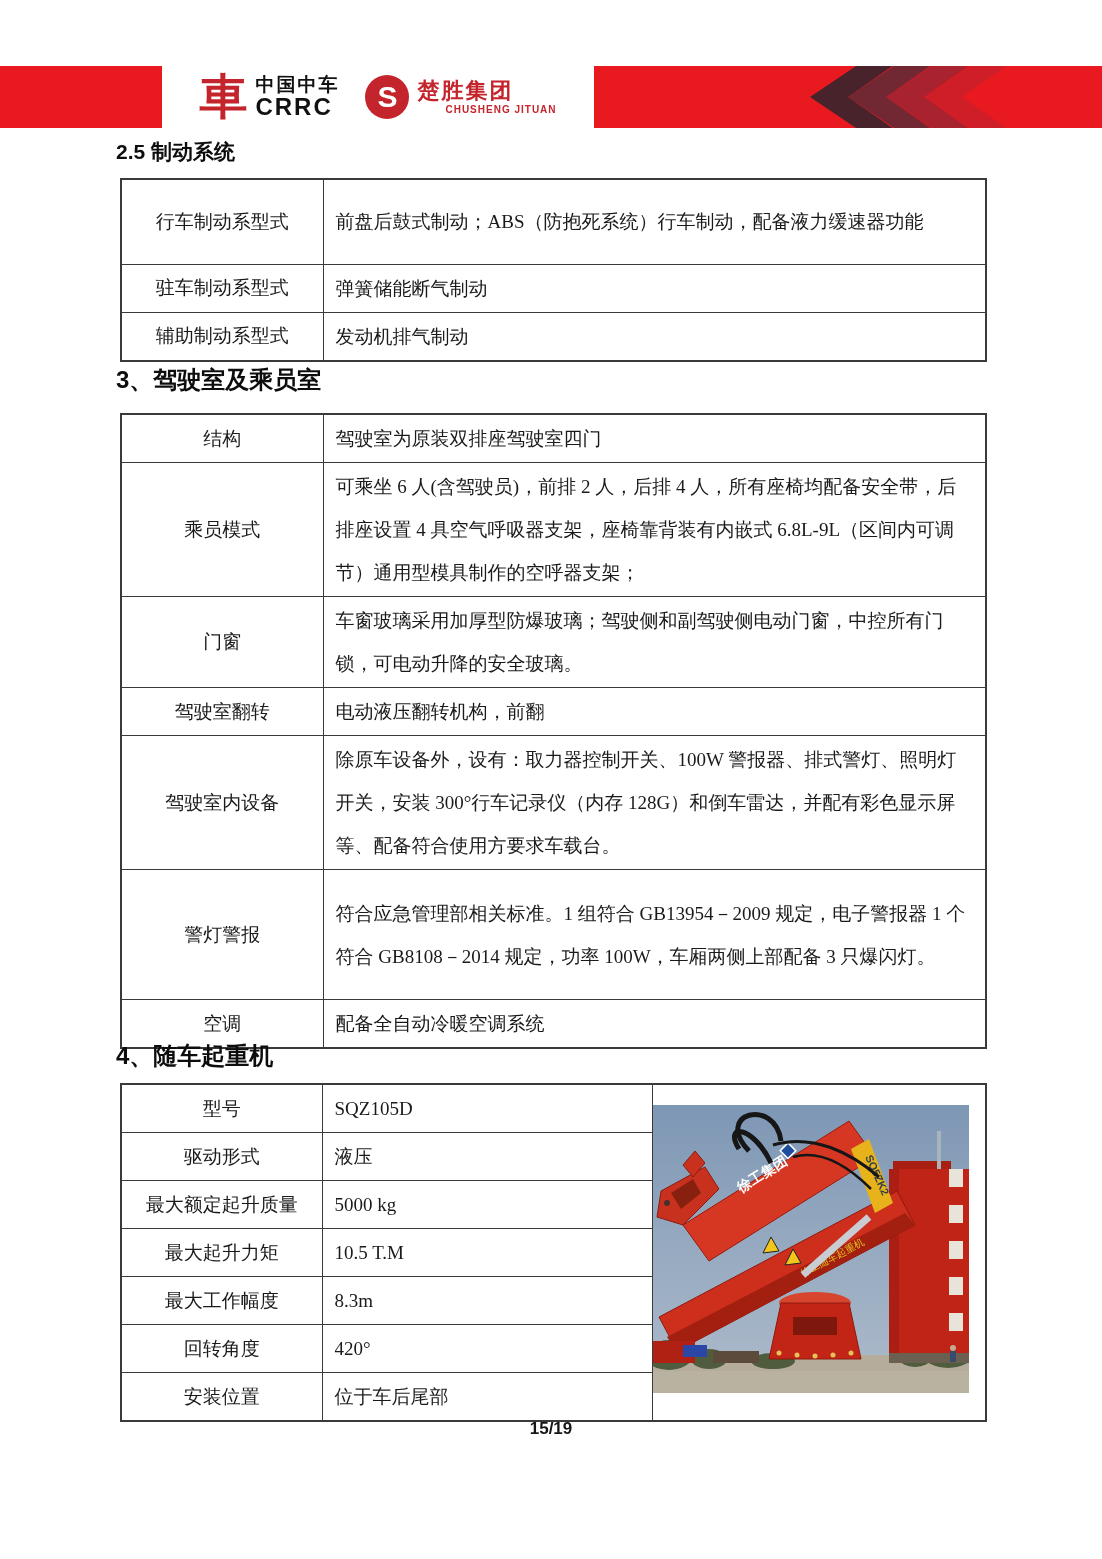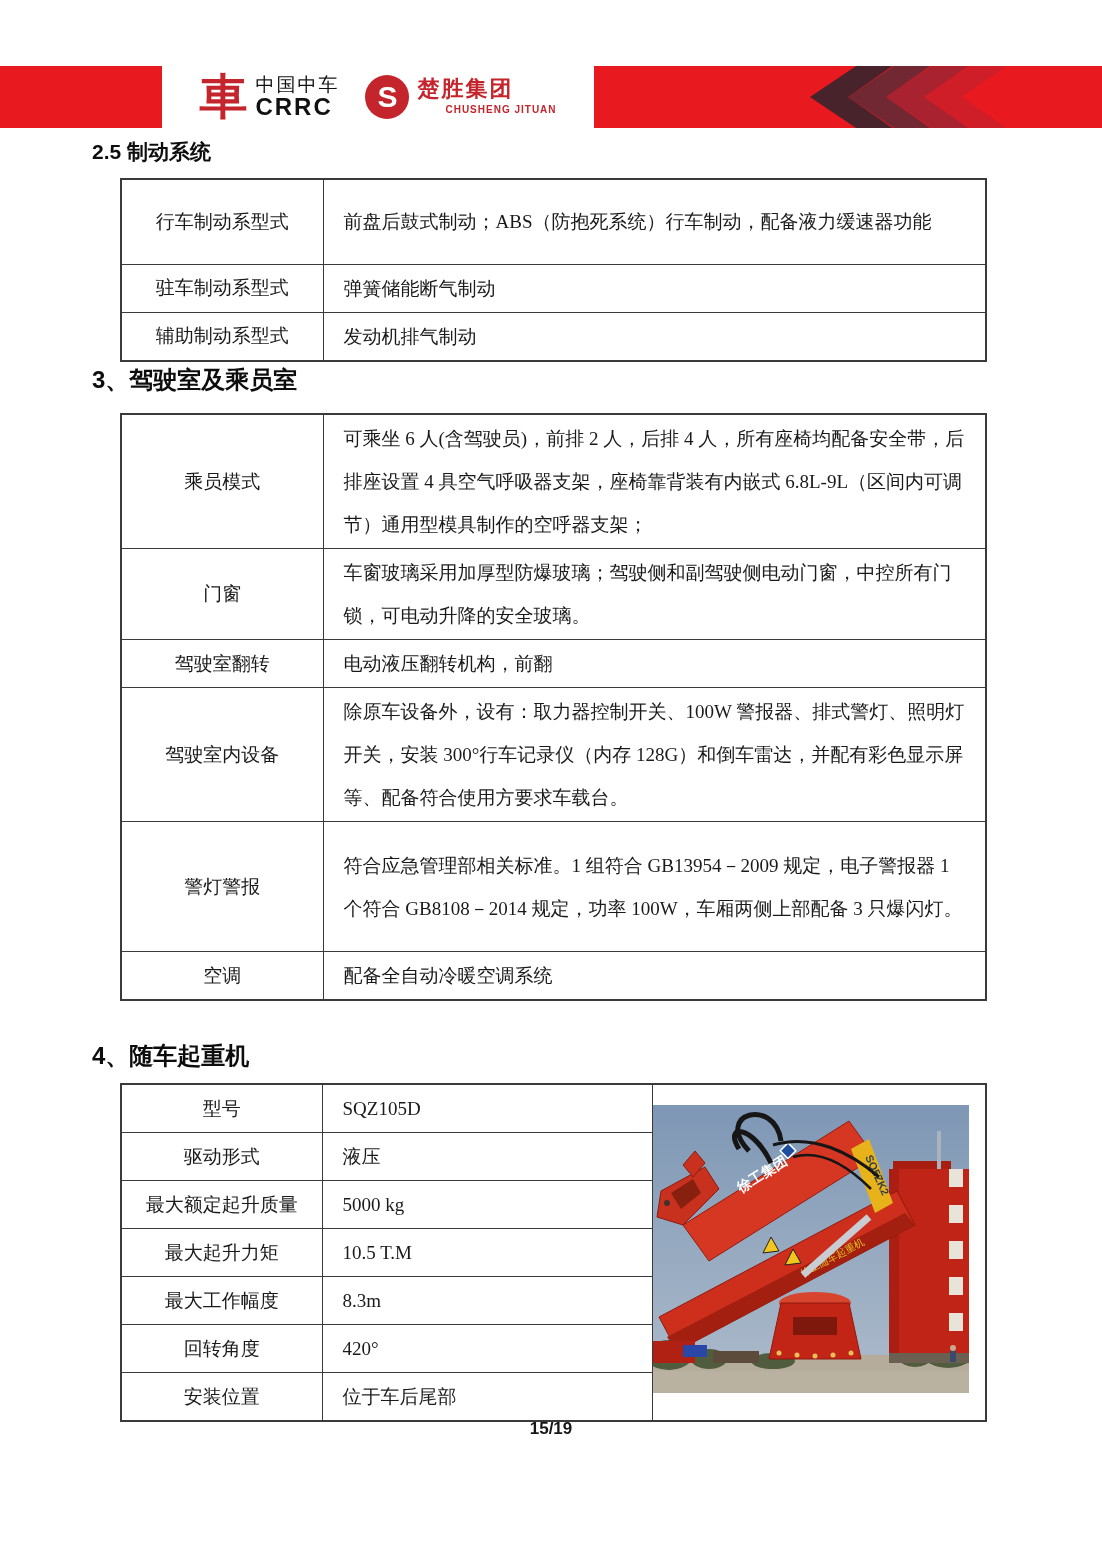--- a/index.html
+++ b/index.html
@@ -22,54 +22,54 @@
     background:#ffffff;
     display:flex;align-items:center;justify-content:center;gap:26px;
   }
   .logo{display:flex;align-items:center;gap:8px;}
   .crrc-glyph{
     font-family:"Liberation Serif",serif;
     font-size:48px;font-weight:bold;line-height:52px;
     color:var(--accent,#d31f26);
   }
   .crrc-text{display:flex;flex-direction:column;line-height:1;}
-  .crrc-cn{font-family:"Liberation Sans",sans-serif;font-weight:normal;font-size:19px;letter-spacing:2px;color:#111;}
+  .crrc-cn{font-family:"Liberation Sans",sans-serif;font-weight:bold;font-size:19px;letter-spacing:2px;color:#111;}
   .crrc-en{font-family:"Liberation Sans",sans-serif;font-weight:bold;font-size:24px;letter-spacing:2px;color:#111;margin-top:1px;}
   .cs-emblem{
     width:44px;height:44px;border-radius:50%;
     background:var(--accent,#c4242b);
     color:#ffffff;display:flex;align-items:center;justify-content:center;
     font-family:"Liberation Sans",sans-serif;font-weight:bold;font-size:30px;line-height:1;
   }
   .cs-text{display:flex;flex-direction:column;line-height:1;}
-  .cs-cn{font-family:Liberation Mono, monospace;font-weight:bold;font-size:22px;letter-spacing:2px;color:var(--accent,#c4242b);}
+  .cs-cn{font-family:Liberation Serif, serif;font-weight:bold;font-size:22px;letter-spacing:2px;color:var(--accent,#c4242b);}
   .cs-en{font-family:"Liberation Sans",sans-serif;font-weight:bold;font-size:10px;letter-spacing:1px;color:var(--accent,#c4242b);margin-top:3px;margin-left:28px;}
   
   .heading{
-    position:absolute;left:92px;
+    position:absolute;left:116px;
     font-family:"Liberation Sans",sans-serif;font-weight:bold;color:#0d0d0d;
     white-space:nowrap;
   }
   .h-brake{top:138px;font-size:21px;}
   .h-cab{top:364px;font-size:24px;}
   .h-crane{top:1040px;font-size:24px;}
   
   table.spec{
     position:absolute;left:120px;
     border-collapse:collapse;table-layout:fixed;width:865px;
     border:2px solid var(--border,#3a3a3a);
     font-size:19px;
   }
   table.spec td{
     border:1px solid var(--border,#3a3a3a);
     vertical-align:middle;
     overflow:hidden;
   }
   td.lbl{text-align:center;padding:8px 4px;}
-  td.val{padding:2px 20px;line-height:43px;}
+  td.val{padding:2px 12px;line-height:43px;}
   .t1{top:178px;}
   .t2{top:413px;}
   .t3{top:1083px;}
   tr.h44{height:44px;} tr.h45{height:45px;} tr.h85{height:85px;}
   tr.h88{height:88px;} tr.h130{height:130px;}
   td.photo-cell{padding:0;vertical-align:middle;background:#ffffff;}
   .photo{width:316px;height:288px;margin:8px auto 10px auto;}
   
   .footer{
     position:absolute;left:0;top:1419px;width:1102px;
@@ -131,20 +131,24 @@
   </table>
 
   <div class="heading h-cab">3、驾驶室及乘员室</div>
 
   <table class="spec t2">
     <colgroup>
         <col style="width:202px">
         <col style="width:663px">
       </colgroup>
     <tbody>
+      <tr class="h45">
+        <td class="lbl">结构</td>
+        <td class="val">驾驶室为原装双排座驾驶室四门</td>
+      </tr>
       <tr class="h130">
         <td class="lbl">乘员模式</td>
         <td class="val">可乘坐 6 人(含驾驶员)，前排 2 人，后排 4 人，所有座椅均配备安全带，后排座设置 4 具空气呼吸器支架，座椅靠背装有内嵌式 6.8L-9L（区间内可调节）通用型模具制作的空呼器支架；</td>
       </tr>
       <tr class="h88">
         <td class="lbl">门窗</td>
         <td class="val">车窗玻璃采用加厚型防爆玻璃；驾驶侧和副驾驶侧电动门窗，中控所有门锁，可电动升降的安全玻璃。</td>
       </tr>
       <tr class="h45">
         <td class="lbl">驾驶室翻转</td>

